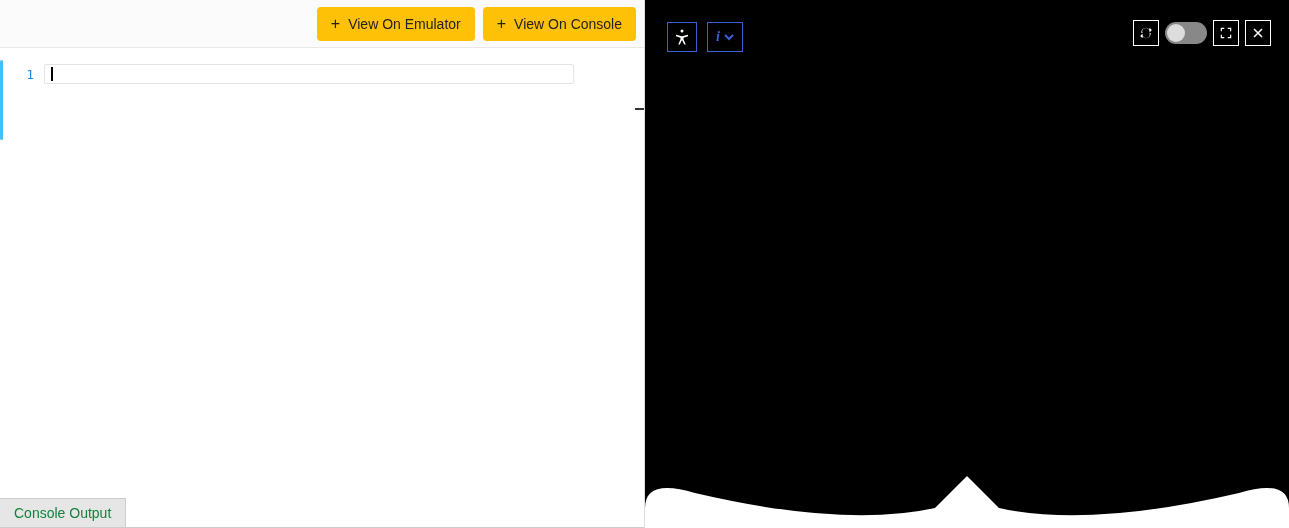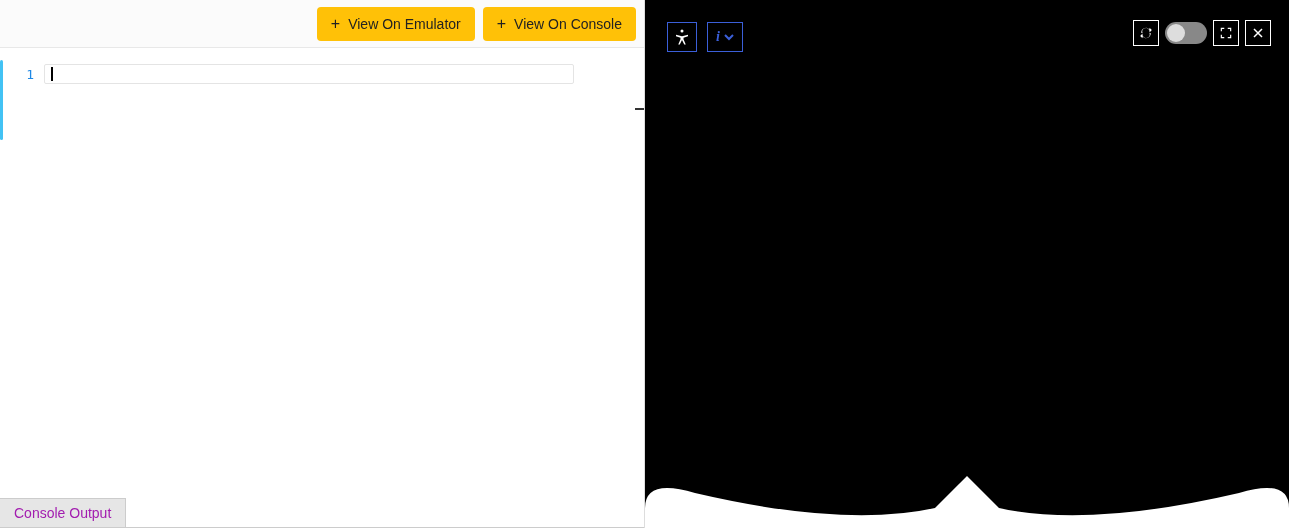--- a/index.html
+++ b/index.html
@@ -86,21 +86,21 @@
 .console-tab {
   height: 32px;
   display: flex;
   align-items: flex-end;
   border-bottom: 1px solid #ccc;
 }
 .console-tab-inner {
   background: #e6e6e6;
   padding: 6px 14px;
   font-size: 14px;
-  color: #a21caf;
+  color: #15803d;
   border-top: 1px solid #ccc;
   border-right: 1px solid #ccc;
 }
 .right-panel {
   width: 644px;
   height: 528px;
   background: #000;
   position: relative;
 }
 .vr-toolbar-left {

